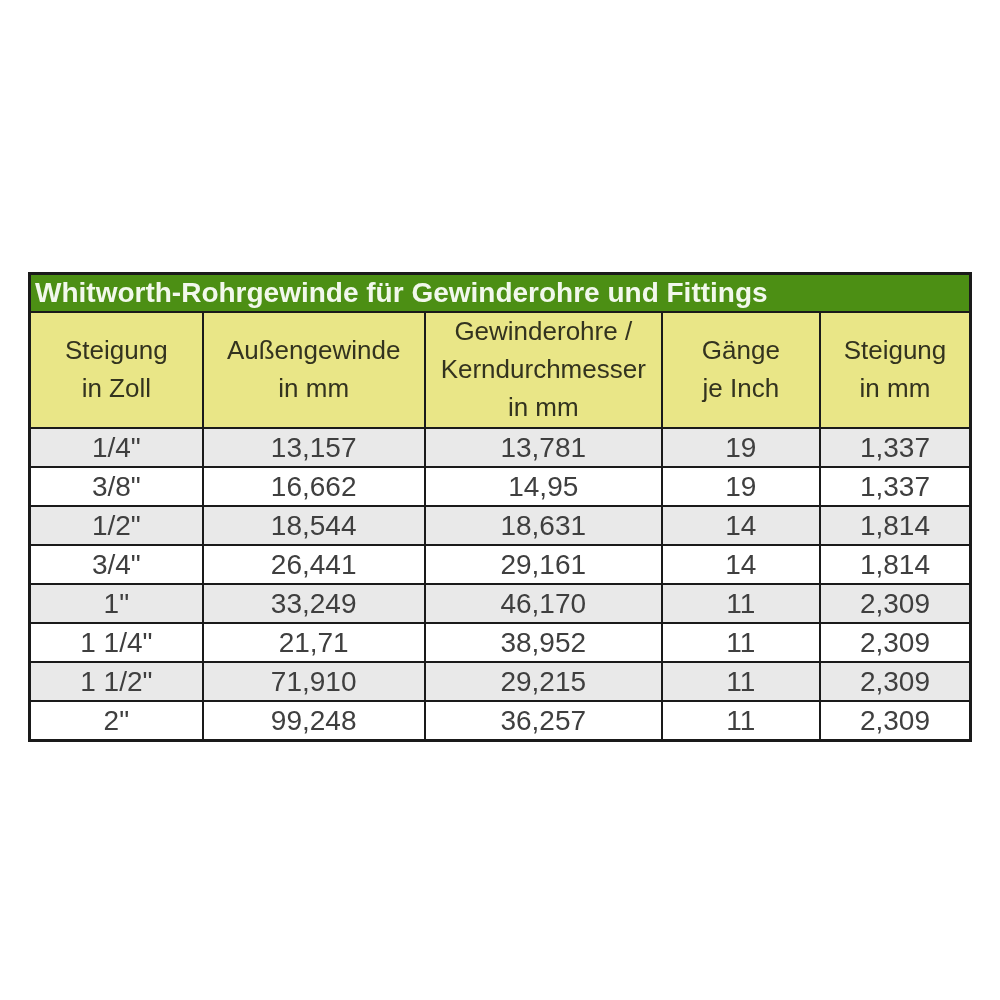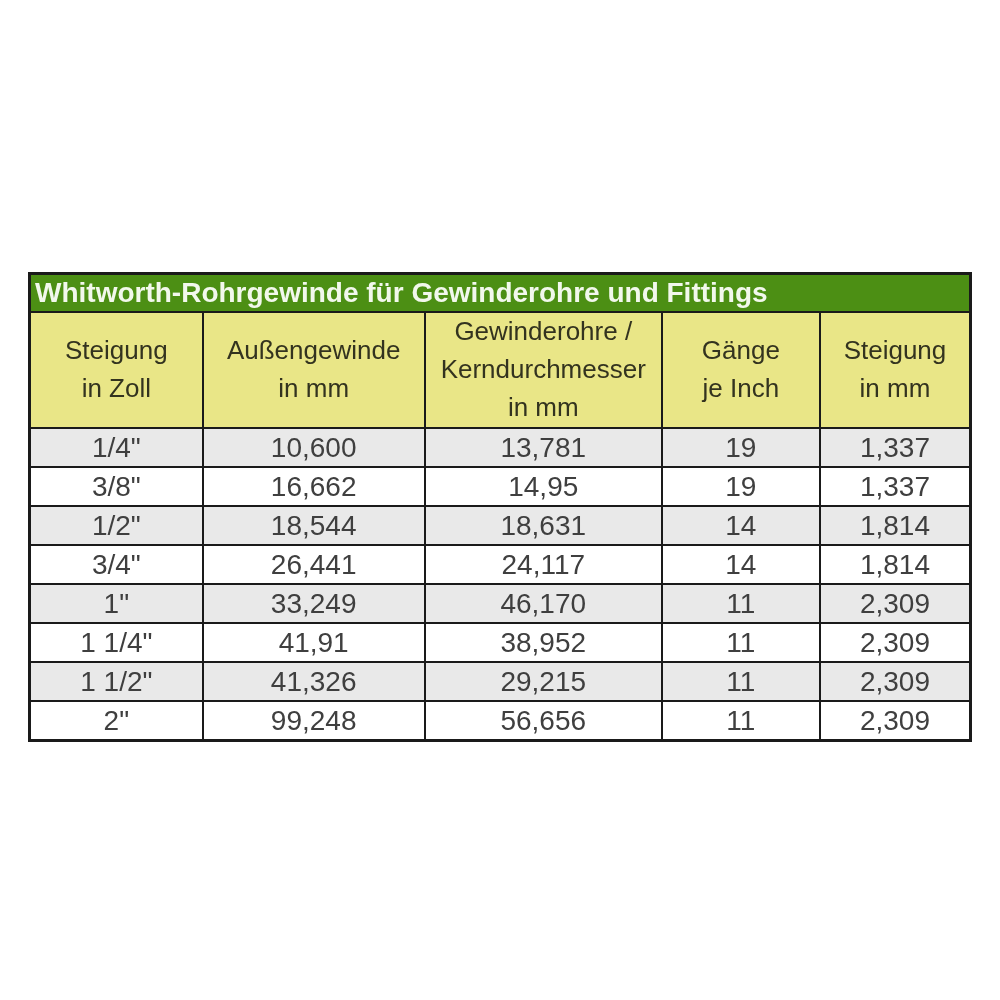--- a/index.html
+++ b/index.html
@@ -91,21 +91,21 @@
 in mm</th>
           <th class="col-header">Gänge
 je Inch</th>
           <th class="col-header">Steigung
 in mm</th>
         </tr>
     </thead>
     <tbody id="table-body">
         <tr class="stripe-gray">
           <td>1/4"</td>
-          <td>10,600</td>
+          <td>13,157</td>
           <td>13,781</td>
           <td>19</td>
           <td>1,337</td>
         </tr>
         <tr class="stripe-white">
           <td>3/8"</td>
           <td>16,662</td>
           <td>14,95</td>
           <td>19</td>
           <td>1,337</td>
@@ -113,47 +113,47 @@
         <tr class="stripe-gray">
           <td>1/2"</td>
           <td>18,544</td>
           <td>18,631</td>
           <td>14</td>
           <td>1,814</td>
         </tr>
         <tr class="stripe-white">
           <td>3/4"</td>
           <td>26,441</td>
-          <td>24,117</td>
+          <td>29,161</td>
           <td>14</td>
           <td>1,814</td>
         </tr>
         <tr class="stripe-gray">
           <td>1"</td>
           <td>33,249</td>
           <td>46,170</td>
           <td>11</td>
           <td>2,309</td>
         </tr>
         <tr class="stripe-white">
           <td>1 1/4"</td>
-          <td>41,91</td>
+          <td>21,71</td>
           <td>38,952</td>
           <td>11</td>
           <td>2,309</td>
         </tr>
         <tr class="stripe-gray">
           <td>1 1/2"</td>
-          <td>41,326</td>
+          <td>71,910</td>
           <td>29,215</td>
           <td>11</td>
           <td>2,309</td>
         </tr>
         <tr class="stripe-white">
           <td>2"</td>
           <td>99,248</td>
-          <td>56,656</td>
+          <td>36,257</td>
           <td>11</td>
           <td>2,309</td>
         </tr>
       </tbody>
   </table>
 </div>
 
 </body></html>

